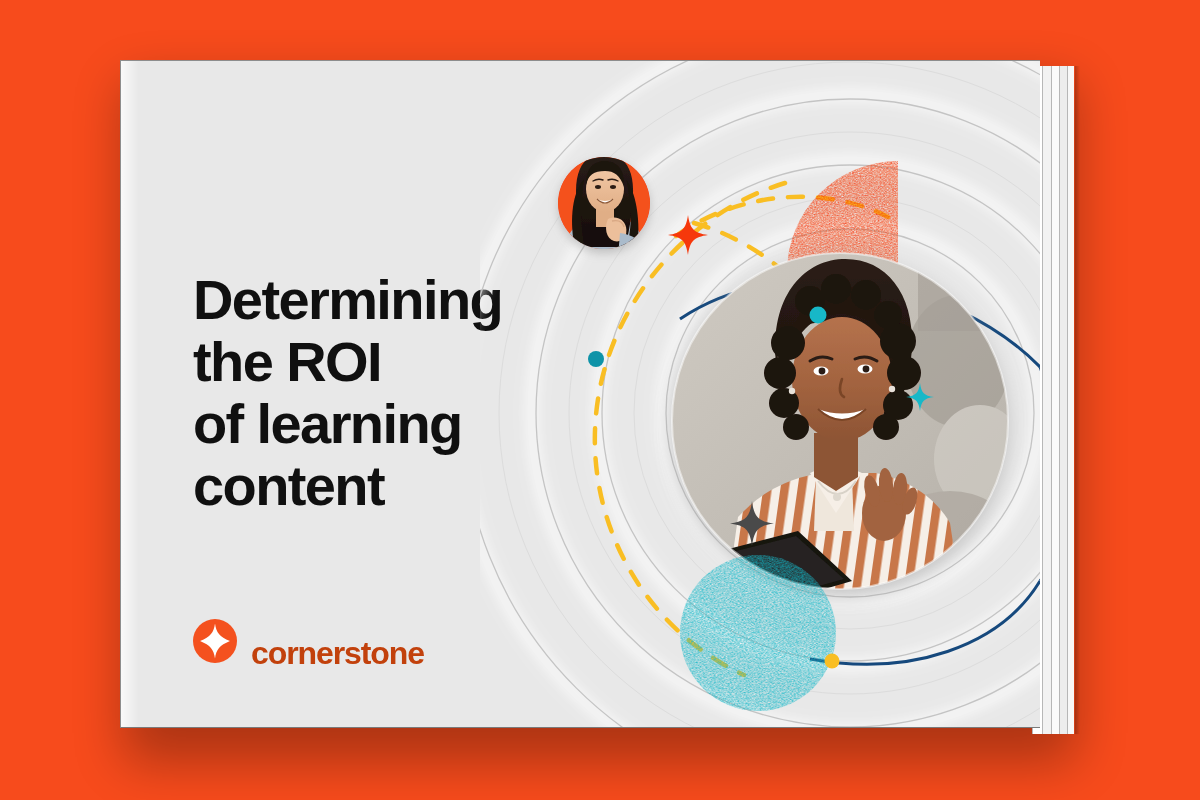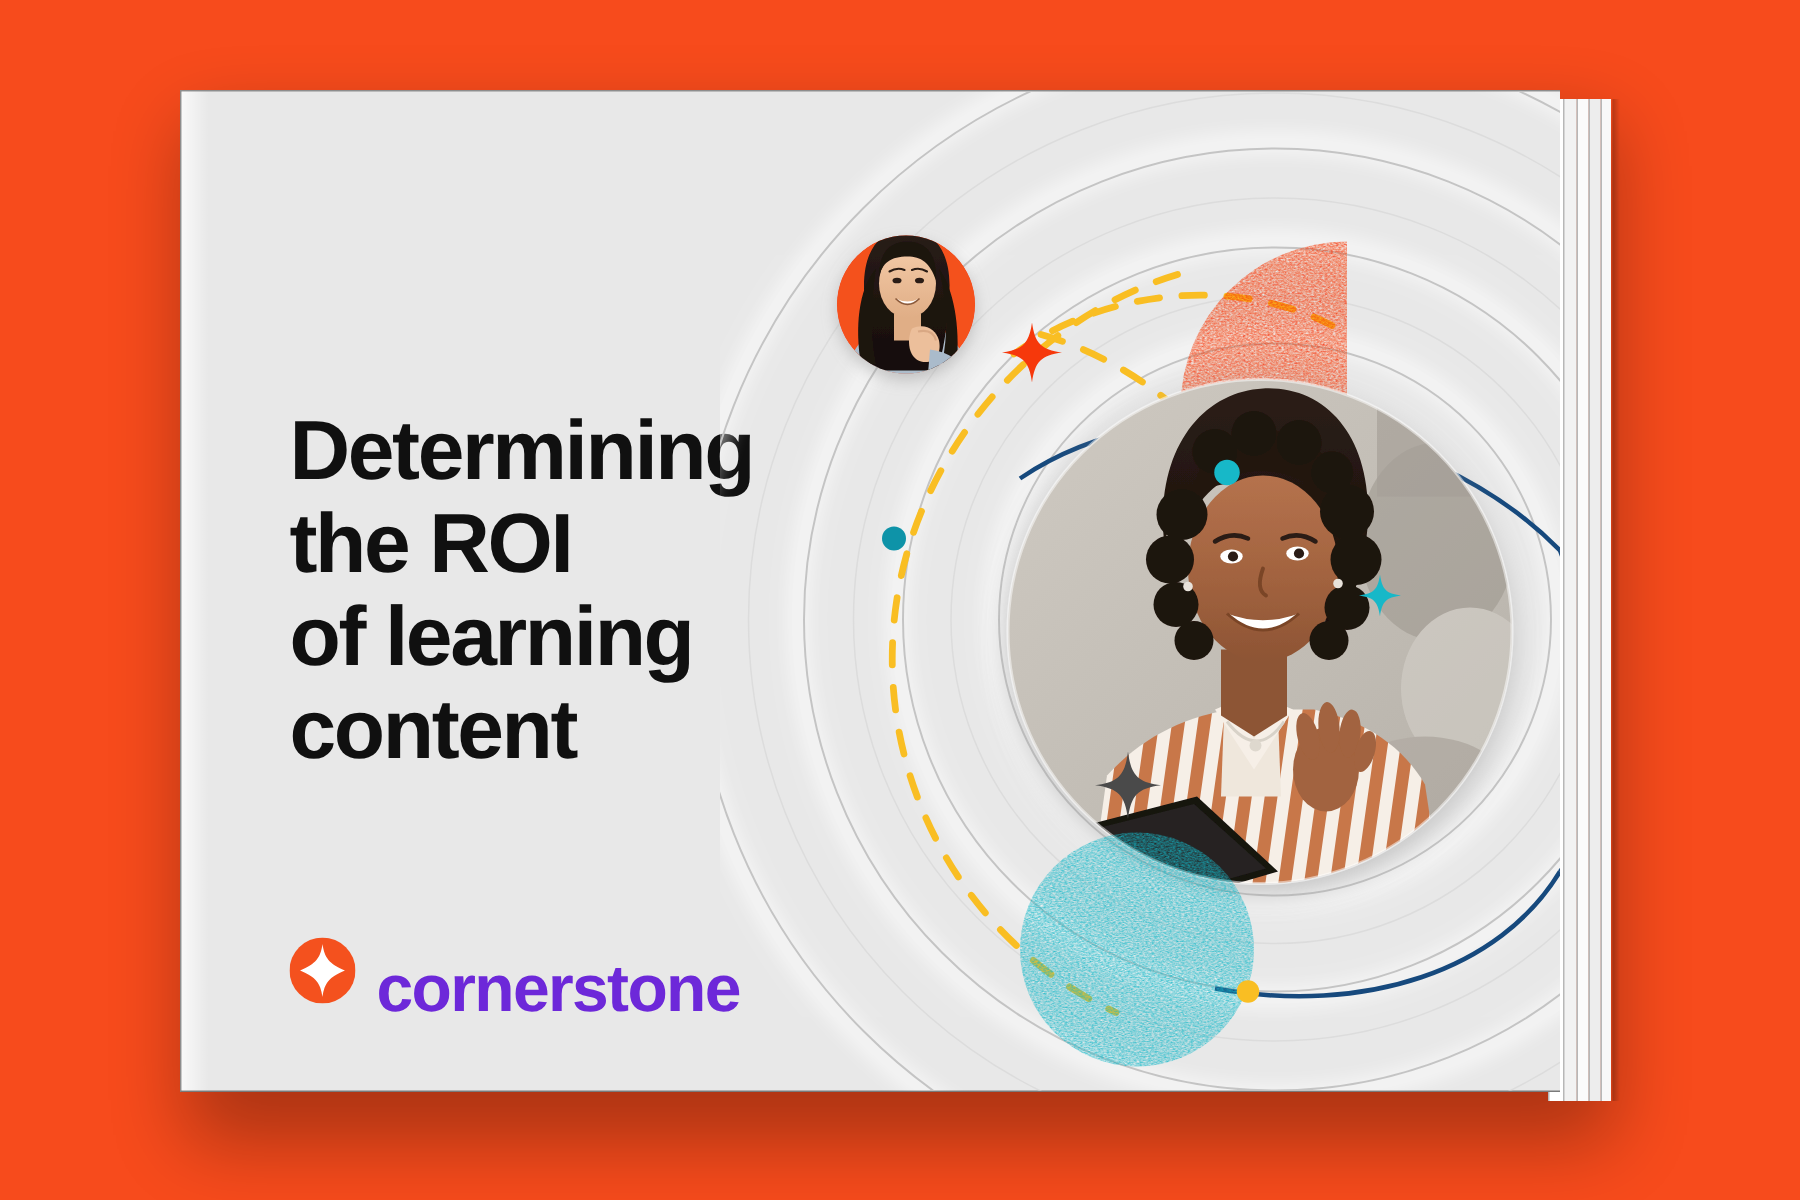--- a/index.html
+++ b/index.html
@@ -96,24 +96,24 @@
   #logo-lockup {
     position: absolute;
     left: 72px;
     top: 548px;
     display: flex;
     align-items: center;
     gap: 14px;
   }
   #logo-mark { width: 44px; height: 44px; display: block; }
   #logo-word {
-    font-size: 44px;
+    font-size: 32px;
     font-weight: 700;
     letter-spacing: -1.1px;
-    color: #6d28d9;
+    color: #c2410c;
     margin-top: 26px;
   }
 
   
   #graphic {
     position: absolute;
     right: 0; top: 0;
     width: 560px;
     height: 668px;
   }

